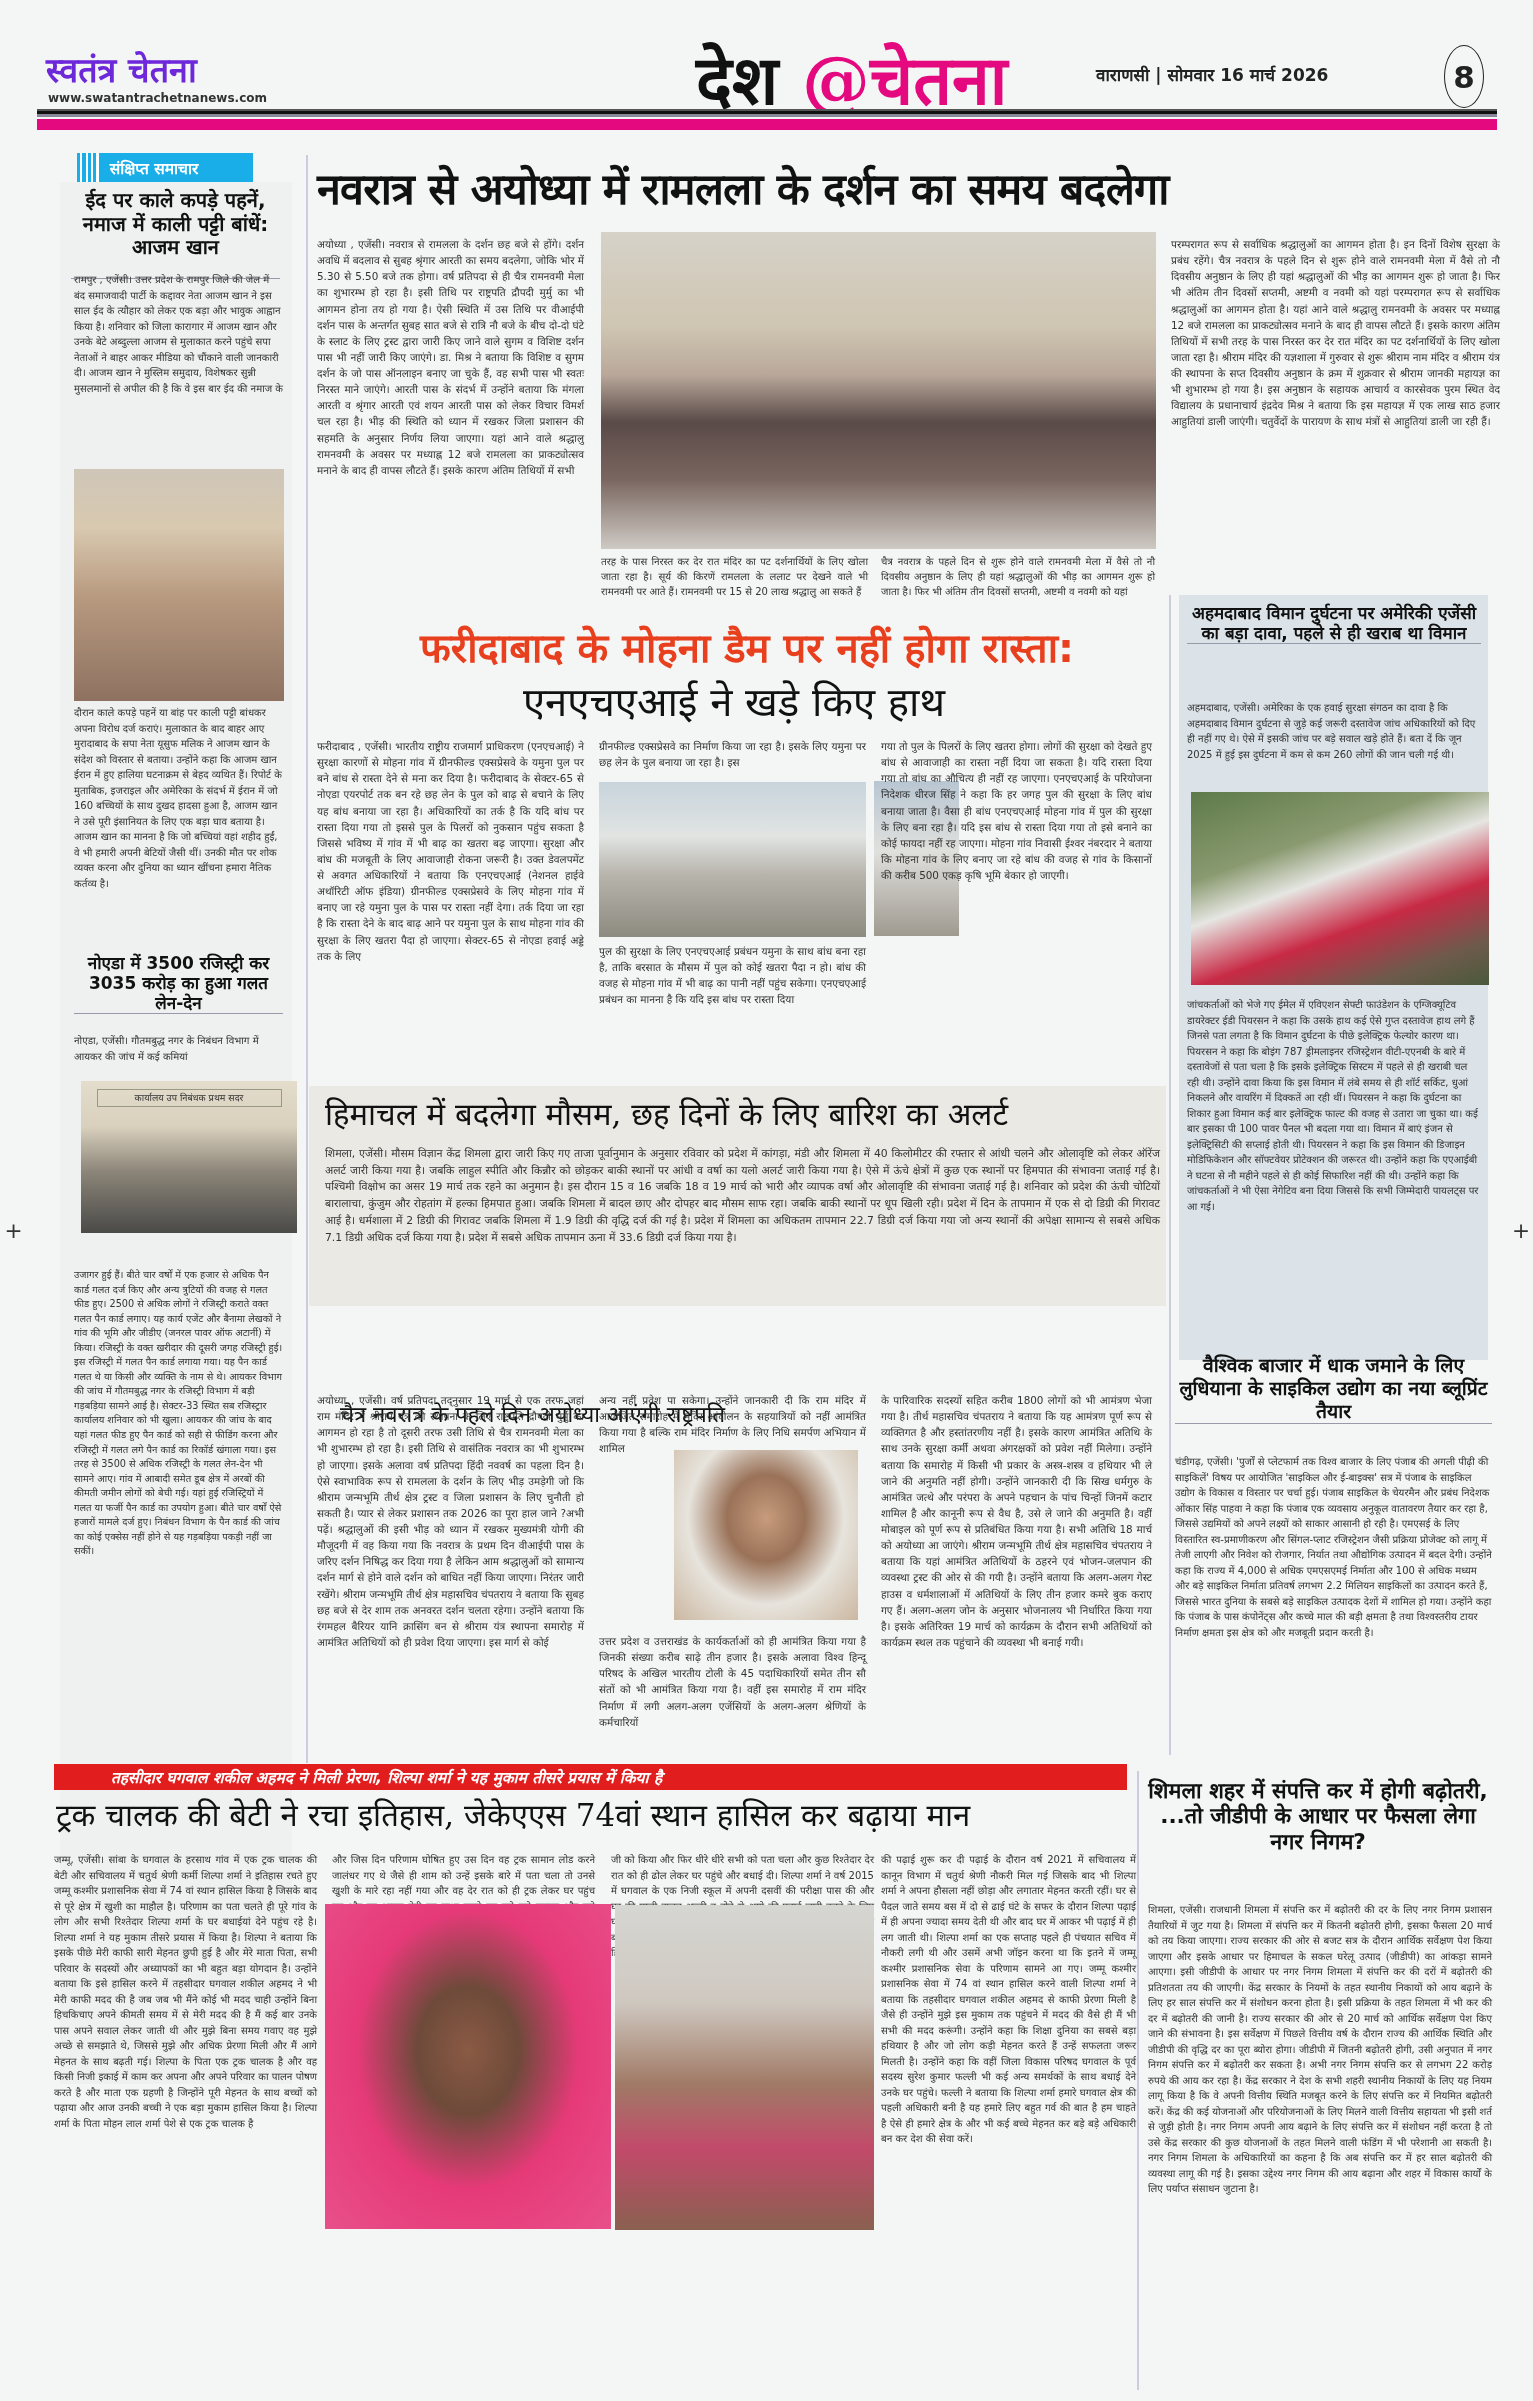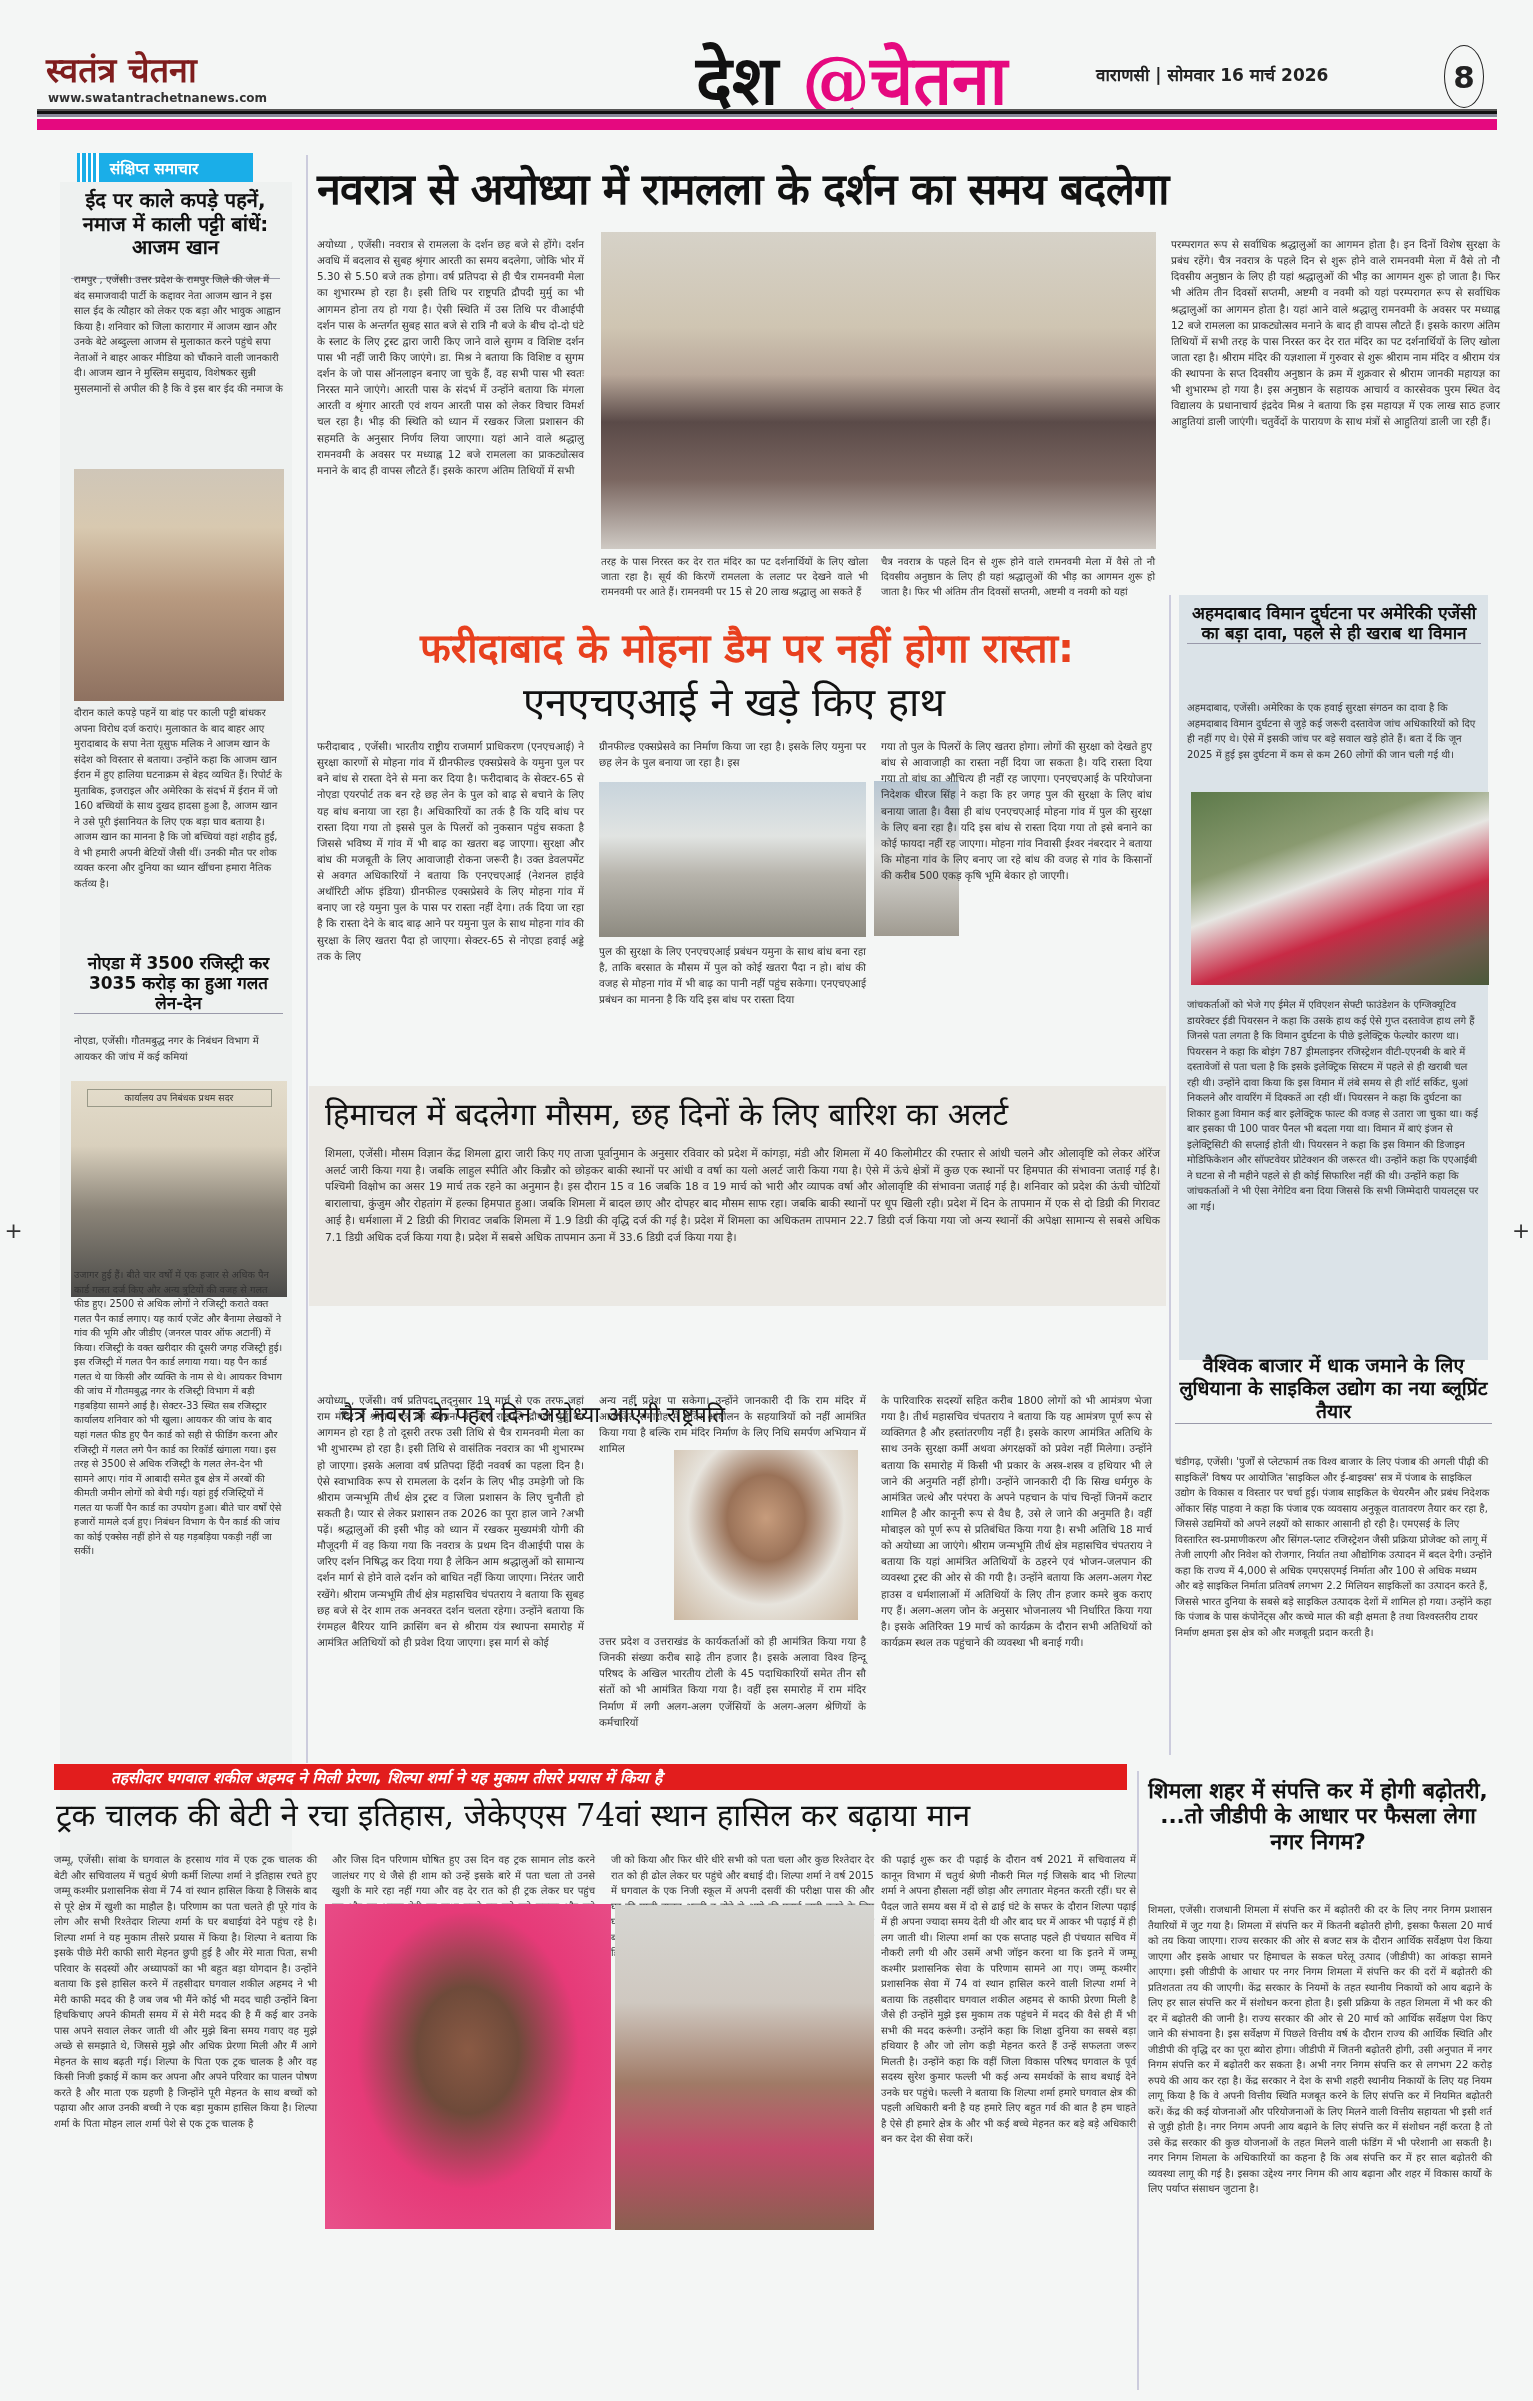--- a/index.html
+++ b/index.html
@@ -1,18 +1,18 @@
 <!DOCTYPE html>
 <html style="font-size:12.4px"><head>
 <meta charset="utf-8">
 <style>
   * { box-sizing: border-box; margin: 0; padding: 0; }
   body { width: 1534px; height: 2401px; background: #f4f6f5; font-family: "DejaVu Sans", sans-serif; color: #222; position: relative; overflow: hidden; }
   .abs { position: absolute; }
-  .masthead-logo { left: 46px; top: 46px; font-family: "DejaVu Serif", serif; font-weight: bold; font-size: 34px; color: #7f1d1d; }
+  .masthead-logo { left: 46px; top: 46px; font-family: "DejaVu Serif", serif; font-weight: bold; font-size: 34px; color: #6d28d9; }
   .masthead-url { left: 48px; top: 91px; font-size: 12px; color: #333; font-weight: bold; }
   .section-title { left: 696px; top: 31px; font-family: "DejaVu Serif", serif; font-weight: bold; font-size: 68px; color: #111; }
   .section-title .at { color: #e5097f; }
   .dateline { left: 1096px; top: 63px; font-size: 17px; font-weight: bold; color: #222; }
   .page-no { left: 1444px; top: 45px; width: 40px; height: 63px; border: 1.5px solid #222; border-radius: 50%; display: flex; align-items: center; justify-content: center; font-size: 31px; font-weight: bold; }
   .rule-dark { left: 37px; top: 109px; width: 1460px; height: 7.7px; background: linear-gradient(#555 0 2.3px, #111 2.3px 5.4px, #889 5.4px 7.7px); }
   .rule-pink { left: 37px; top: 119px; width: 1460px; height: 10.8px; background: #e5097f; }
   .col-rule { background: #ccd; width: 1.5px; }
   .brief-tag { left: 77px; top: 153px; width: 176px; height: 29px; background: #1aaee8; display: flex; align-items: center; }
   .brief-tag .bars { width: 25px; height: 100%; background: repeating-linear-gradient(90deg, #1aaee8 0 3.1px, #fff 3.1px 5.4px); }
@@ -46,21 +46,21 @@
     <div class="bars"></div>
     <span>संक्षिप्त समाचार</span>
   </div>
 <div class="abs" style="left:60px;top:182px;width:232px;height:1902px;background:#eef1f0"></div>
 <div class="abs hl hl-c sub-rule" style="left:71px;top:189px;width:209px;font-size:20px;padding-bottom:18px">ईद पर काले कपड़े पहनें, नमाज में काली पट्टी बांधें: आजम खान</div>
 <div class="abs body" style="left:74px;top:272px;width:209px;font-size:10px;text-align:left">रामपुर , एजेंसी। उत्तर प्रदेश के रामपुर जिले की जेल में बंद समाजवादी पार्टी के कद्दावर नेता आजम खान ने इस साल ईद के त्यौहार को लेकर एक बड़ा और भावुक आह्वान किया है। शनिवार को जिला कारागार में आजम खान और उनके बेटे अब्दुल्ला आजम से मुलाकात करने पहुंचे सपा नेताओं ने बाहर आकर मीडिया को चौंकाने वाली जानकारी दी। आजम खान ने मुस्लिम समुदाय, विशेषकर सुन्नी मुसलमानों से अपील की है कि वे इस बार ईद की नमाज के</div>
 <div class="abs photo" style="left:74px;top:469px;width:210px;height:232px;background:linear-gradient(180deg,#cfc6b8 0%,#d8c9b0 25%,#b89a80 55%,#8e7160 100%)"></div>
 <div class="abs body" style="left:74px;top:705px;width:209px;font-size:10px;text-align:left">दौरान काले कपड़े पहनें या बांह पर काली पट्टी बांधकर अपना विरोध दर्ज कराएं। मुलाकात के बाद बाहर आए मुरादाबाद के सपा नेता यूसुफ मलिक ने आजम खान के संदेश को विस्तार से बताया। उन्होंने कहा कि आजम खान ईरान में हुए हालिया घटनाक्रम से बेहद व्यथित हैं। रिपोर्ट के मुताबिक, इजराइल और अमेरिका के संदर्भ में ईरान में जो 160 बच्चियों के साथ दुखद हादसा हुआ है, आजम खान ने उसे पूरी इंसानियत के लिए एक बड़ा घाव बताया है। आजम खान का मानना है कि जो बच्चियां वहां शहीद हुईं, वे भी हमारी अपनी बेटियों जैसी थीं। उनकी मौत पर शोक व्यक्त करना और दुनिया का ध्यान खींचना हमारा नैतिक कर्तव्य है।</div>
 <div class="abs hl hl-c sub-rule" style="left:74px;top:953px;width:209px;font-size:17px">नोएडा में 3500 रजिस्ट्री कर 3035 करोड़ का हुआ गलत लेन-देन</div>
 <div class="abs body" style="left:74px;top:1033px;width:209px;font-size:10px;text-align:left">नोएडा, एजेंसी। गौतमबुद्ध नगर के निबंधन विभाग में आयकर की जांच में कई कमियां</div>
-<div class="abs photo" style="left:71px;top:1081px;width:216px;height:216px;background:linear-gradient(180deg,#e4ddcc 0%,#d9d0bd 30%,#8b8478 60%,#4a4a48 100%)">
+<div class="abs photo" style="left:81px;top:1081px;width:216px;height:152px;background:linear-gradient(180deg,#e4ddcc 0%,#d9d0bd 30%,#8b8478 60%,#4a4a48 100%)">
   <div style="margin:7.7px 15.5px;font-size:9.3px;color:#333;text-align:center;border:0.8px solid #998;padding:1.5px">कार्यालय उप निबंधक प्रथम सदर</div>
 </div>
 <div class="abs body" style="left:74px;top:1268px;width:209px;font-size:9.7px;text-align:left;line-height:1.5">उजागर हुई हैं। बीते चार वर्षों में एक हजार से अधिक पैन कार्ड गलत दर्ज किए और अन्य त्रुटियों की वजह से गलत फीड हुए। 2500 से अधिक लोगों ने रजिस्ट्री कराते वक्त गलत पैन कार्ड लगाए। यह कार्य एजेंट और बैनामा लेखकों ने गांव की भूमि और जीडीए (जनरल पावर ऑफ अटार्नी) में किया। रजिस्ट्री के वक्त खरीदार की दूसरी जगह रजिस्ट्री हुई। इस रजिस्ट्री में गलत पैन कार्ड लगाया गया। यह पैन कार्ड गलत थे या किसी और व्यक्ति के नाम से थे। आयकर विभाग की जांच में गौतमबुद्ध नगर के रजिस्ट्री विभाग में बड़ी गड़बड़िया सामने आई है। सेक्टर-33 स्थित सब रजिस्ट्रार कार्यालय शनिवार को भी खुला। आयकर की जांच के बाद यहां गलत फीड हुए पैन कार्ड को सही से फीडिंग करना और रजिस्ट्री में गलत लगे पैन कार्ड का रिकॉर्ड खंगाला गया। इस तरह से 3500 से अधिक रजिस्ट्री के गलत लेन-देन भी सामने आए। गांव में आबादी समेत डूब क्षेत्र में अरबों की कीमती जमीन लोगों को बेची गई। यहां हुई रजिस्ट्रियों में गलत या फर्जी पैन कार्ड का उपयोग हुआ। बीते चार वर्षों ऐसे हजारों मामले दर्ज हुए। निबंधन विभाग के पैन कार्ड की जांच का कोई एक्सेस नहीं होने से यह गड़बड़िया पकड़ी नहीं जा सकीं।</div>
 
 <div class="abs hl" style="left:317px;top:164px;width:1183px;font-size:43px;letter-spacing:-0.8px">नवरात्र से अयोध्या में रामलला के दर्शन का समय बदलेगा</div>
 <div class="abs body" style="left:317px;top:236px;width:267px">अयोध्या , एजेंसी। नवरात्र से रामलला के दर्शन छह बजे से होंगे। दर्शन अवधि में बदलाव से सुबह श्रृंगार आरती का समय बदलेगा, जोकि भोर में 5.30 से 5.50 बजे तक होगा। वर्ष प्रतिपदा से ही चैत्र रामनवमी मेला का शुभारम्भ हो रहा है। इसी तिथि पर राष्ट्रपति द्रौपदी मुर्मु का भी आगमन होना तय हो गया है। ऐसी स्थिति में उस तिथि पर वीआईपी दर्शन पास के अन्तर्गत सुबह सात बजे से रात्रि नौ बजे के बीच दो-दो घंटे के स्लाट के लिए ट्रस्ट द्वारा जारी किए जाने वाले सुगम व विशिष्ट दर्शन पास भी नहीं जारी किए जाएंगे। डा. मिश्र ने बताया कि विशिष्ट व सुगम दर्शन के जो पास ऑनलाइन बनाए जा चुके हैं, वह सभी पास भी स्वतः निरस्त माने जाएंगे। आरती पास के संदर्भ में उन्होंने बताया कि मंगला आरती व श्रृंगार आरती एवं शयन आरती पास को लेकर विचार विमर्श चल रहा है। भीड़ की स्थिति को ध्यान में रखकर जिला प्रशासन की सहमति के अनुसार निर्णय लिया जाएगा। यहां आने वाले श्रद्धालु रामनवमी के अवसर पर मध्याह्न 12 बजे रामलला का प्राकट्योत्सव मनाने के बाद ही वापस लौटते हैं। इसके कारण अंतिम तिथियों में सभी</div>
 <div class="abs photo" style="left:601px;top:232px;width:555px;height:317px;background:linear-gradient(180deg,#d6d2c8 0%,#cfc5b2 30%,#b9a89a 45%,#5a4a48 60%,#7a6660 78%,#cfcac4 100%)"></div>
 <div class="abs caption" style="left:601px;top:554px;width:267px;text-align:justify">तरह के पास निरस्त कर देर रात मंदिर का पट दर्शनार्थियों के लिए खोला जाता रहा है। सूर्य की किरणें रामलला के ललाट पर देखने वाले भी रामनवमी पर आते हैं। रामनवमी पर 15 से 20 लाख श्रद्धालु आ सकते हैं</div>
 <div class="abs caption" style="left:881px;top:554px;width:274px;text-align:justify">चैत्र नवरात्र के पहले दिन से शुरू होने वाले रामनवमी मेला में वैसे तो नौ दिवसीय अनुष्ठान के लिए ही यहां श्रद्धालुओं की भीड़ का आगमन शुरू हो जाता है। फिर भी अंतिम तीन दिवसों सप्तमी, अष्टमी व नवमी को यहां</div>
 <div class="abs body" style="left:1171px;top:236px;width:329px">परम्परागत रूप से सर्वाधिक श्रद्धालुओं का आगमन होता है। इन दिनों विशेष सुरक्षा के प्रबंध रहेंगे। चैत्र नवरात्र के पहले दिन से शुरू होने वाले रामनवमी मेला में वैसे तो नौ दिवसीय अनुष्ठान के लिए ही यहां श्रद्धालुओं की भीड़ का आगमन शुरू हो जाता है। फिर भी अंतिम तीन दिवसों सप्तमी, अष्टमी व नवमी को यहां परम्परागत रूप से सर्वाधिक श्रद्धालुओं का आगमन होता है। यहां आने वाले श्रद्धालु रामनवमी के अवसर पर मध्याह्न 12 बजे रामलला का प्राकट्योत्सव मनाने के बाद ही वापस लौटते हैं। इसके कारण अंतिम तिथियों में सभी तरह के पास निरस्त कर देर रात मंदिर का पट दर्शनार्थियों के लिए खोला जाता रहा है। श्रीराम मंदिर की यज्ञशाला में गुरुवार से शुरू श्रीराम नाम मंदिर व श्रीराम यंत्र की स्थापना के सप्त दिवसीय अनुष्ठान के क्रम में शुक्रवार से श्रीराम जानकी महायज्ञ का भी शुभारम्भ हो गया है। इस अनुष्ठान के सहायक आचार्य व कारसेवक पुरम स्थित वेद विद्यालय के प्रधानाचार्य इंद्रदेव मिश्र ने बताया कि इस महायज्ञ में एक लाख साठ हजार आहुतियां डाली जाएंगी। चतुर्वेदों के पारायण के साथ मंत्रों से आहुतियां डाली जा रही हैं।</div>

